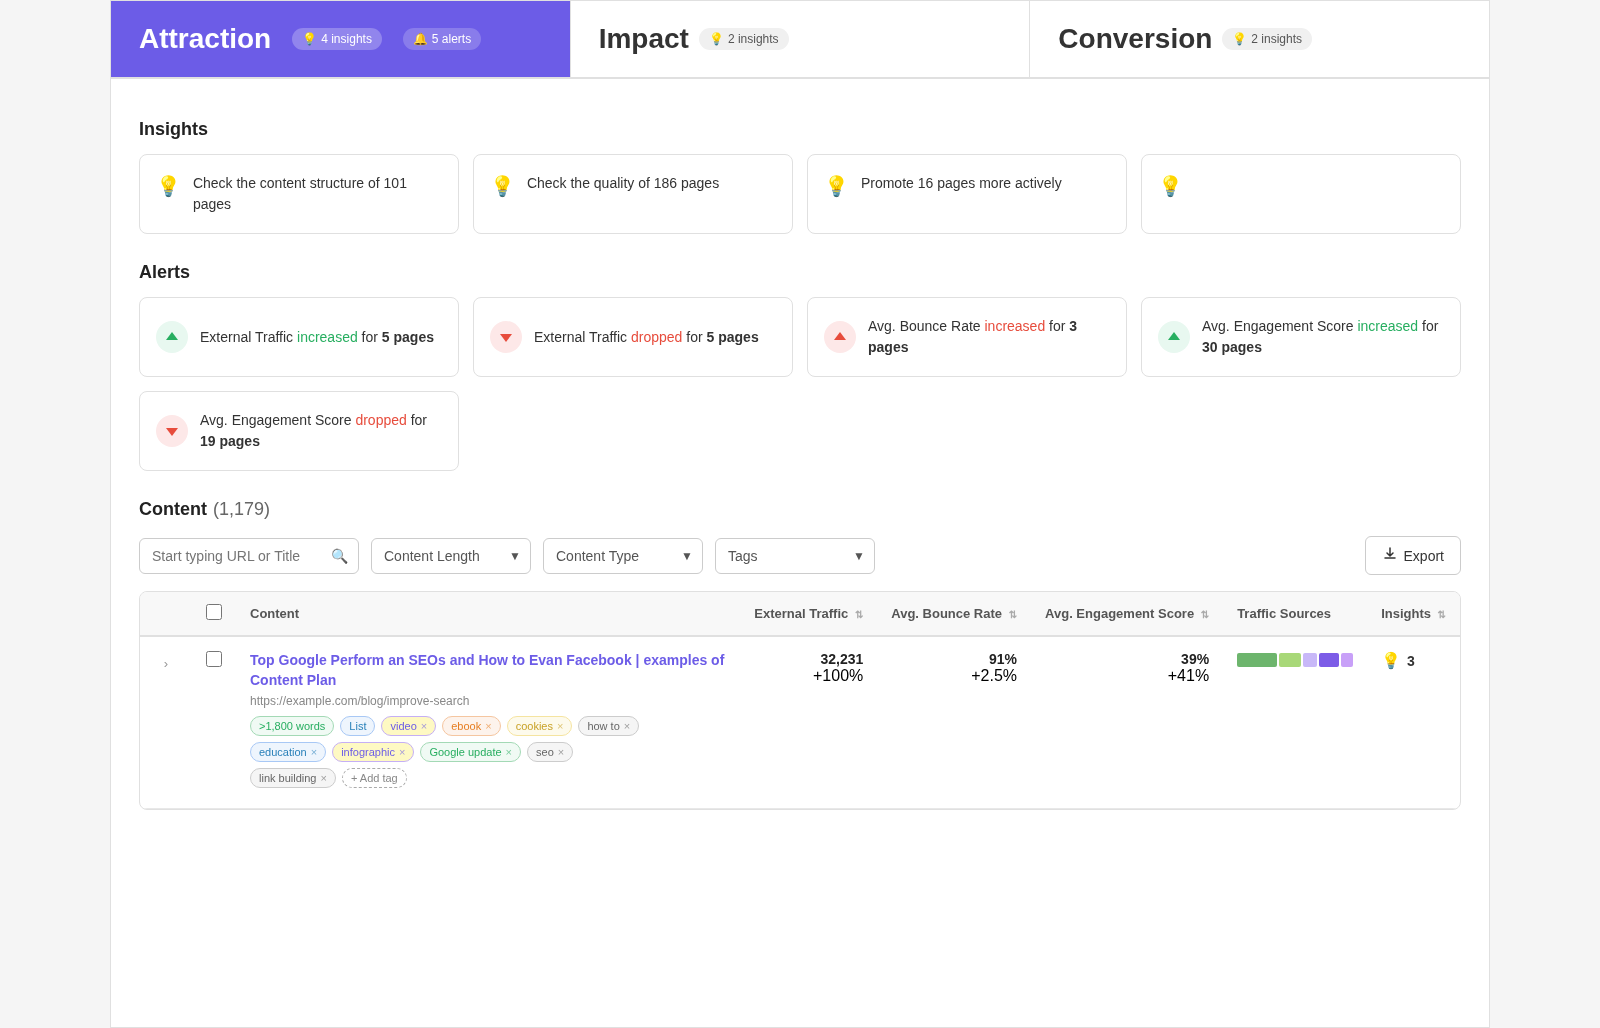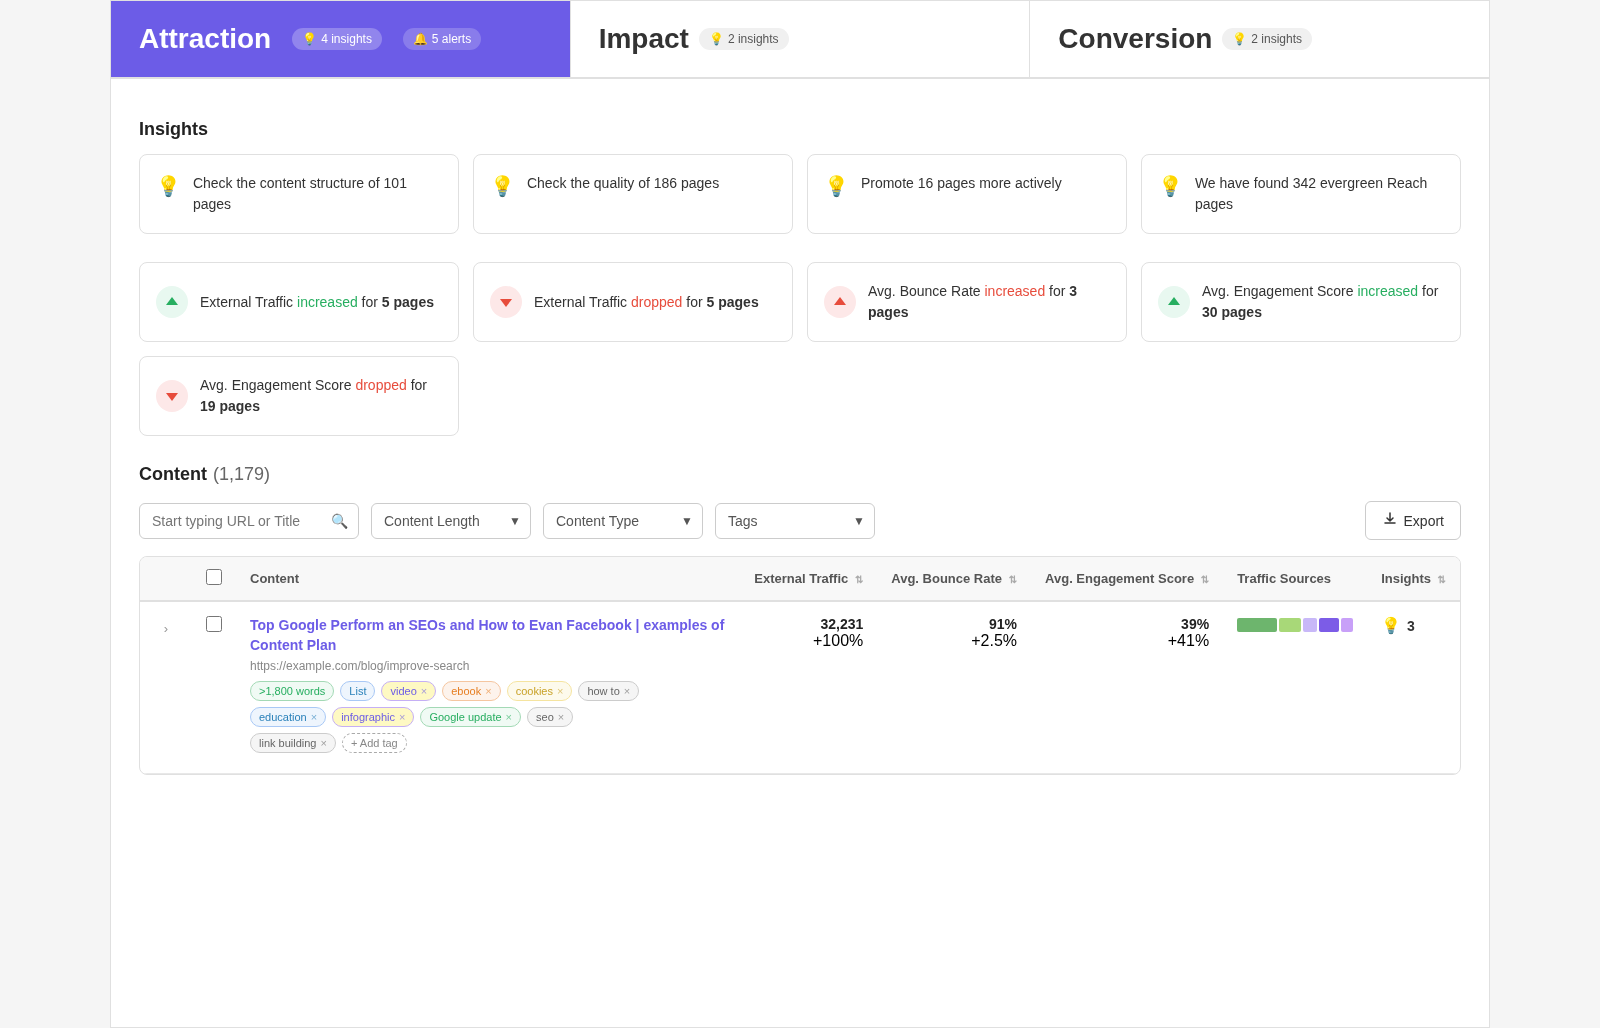--- a/index.html
+++ b/index.html
@@ -136,24 +136,24 @@
       <div class="card">
         <span class="card-icon">💡</span>
         <span class="card-text">Check the quality of 186 pages</span>
       </div>
       <div class="card">
         <span class="card-icon">💡</span>
         <span class="card-text">Promote 16 pages more actively</span>
       </div>
       <div class="card">
         <span class="card-icon">💡</span>
-        <span class="card-text">We have found 342 evergreen Reach pages</span>
-      </div>
-    </div>
-
+      </div>
+    </div>
+
+    <div class="section-title">Alerts</div>
     <div class="alerts-grid">
 
       <div class="alert-card">
         <div class="alert-arrow-up-green">
           <svg width="14" height="14" viewBox="0 0 14 14">
               <path d="M7 2L13 10H1L7 2Z" fill="#27ae60"></path>
             </svg>
         </div>
         <div class="alert-text">
           External Traffic <span class="green">increased</span> for <span class="bold">5 pages</span>

